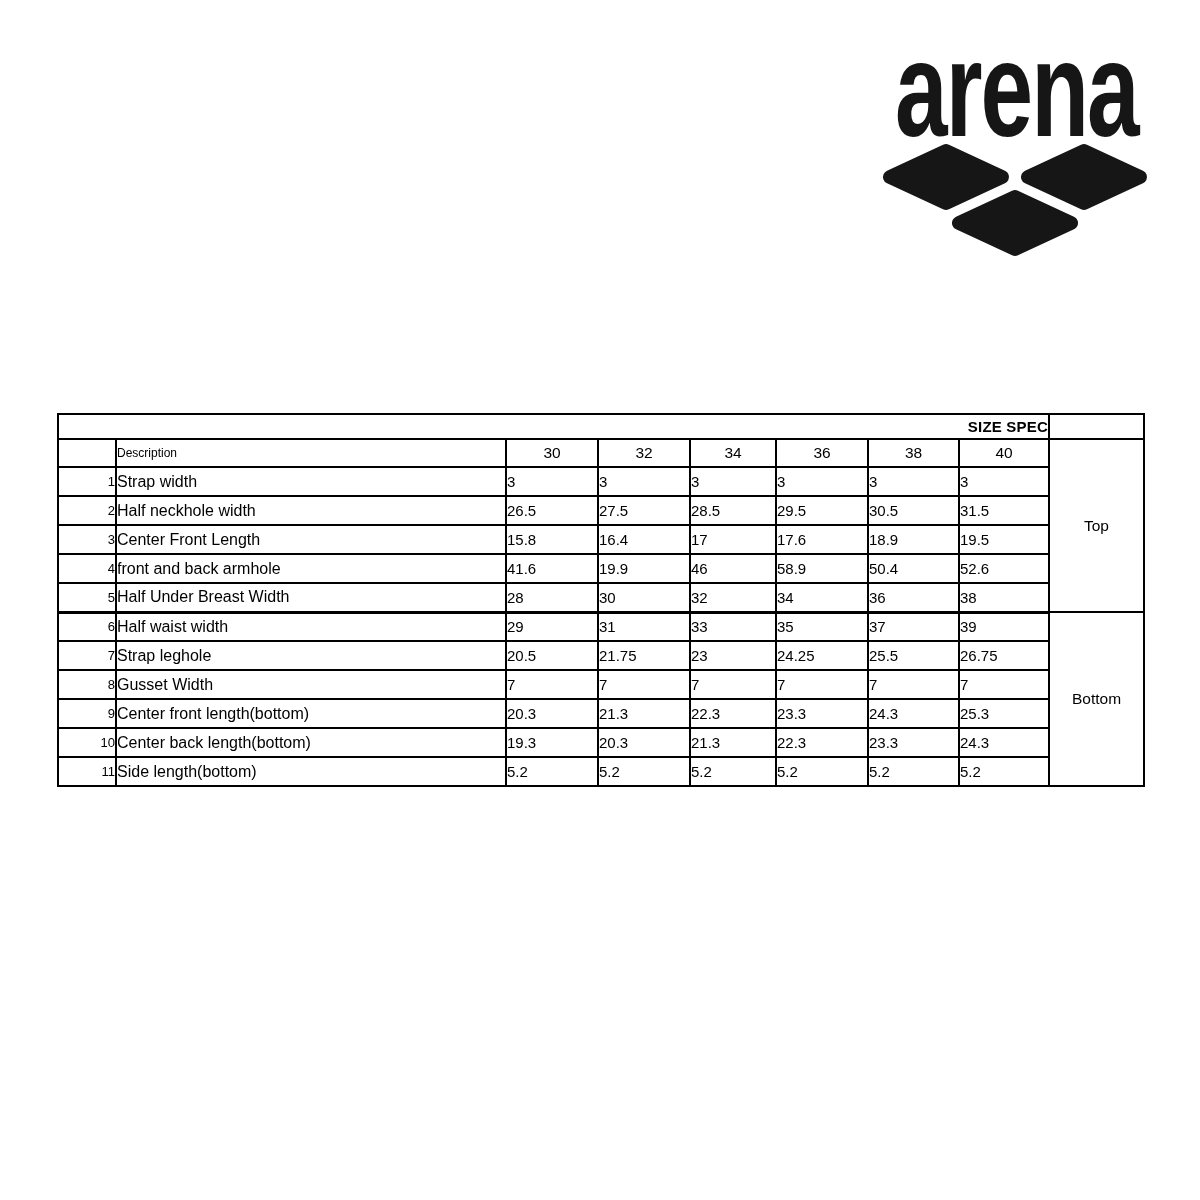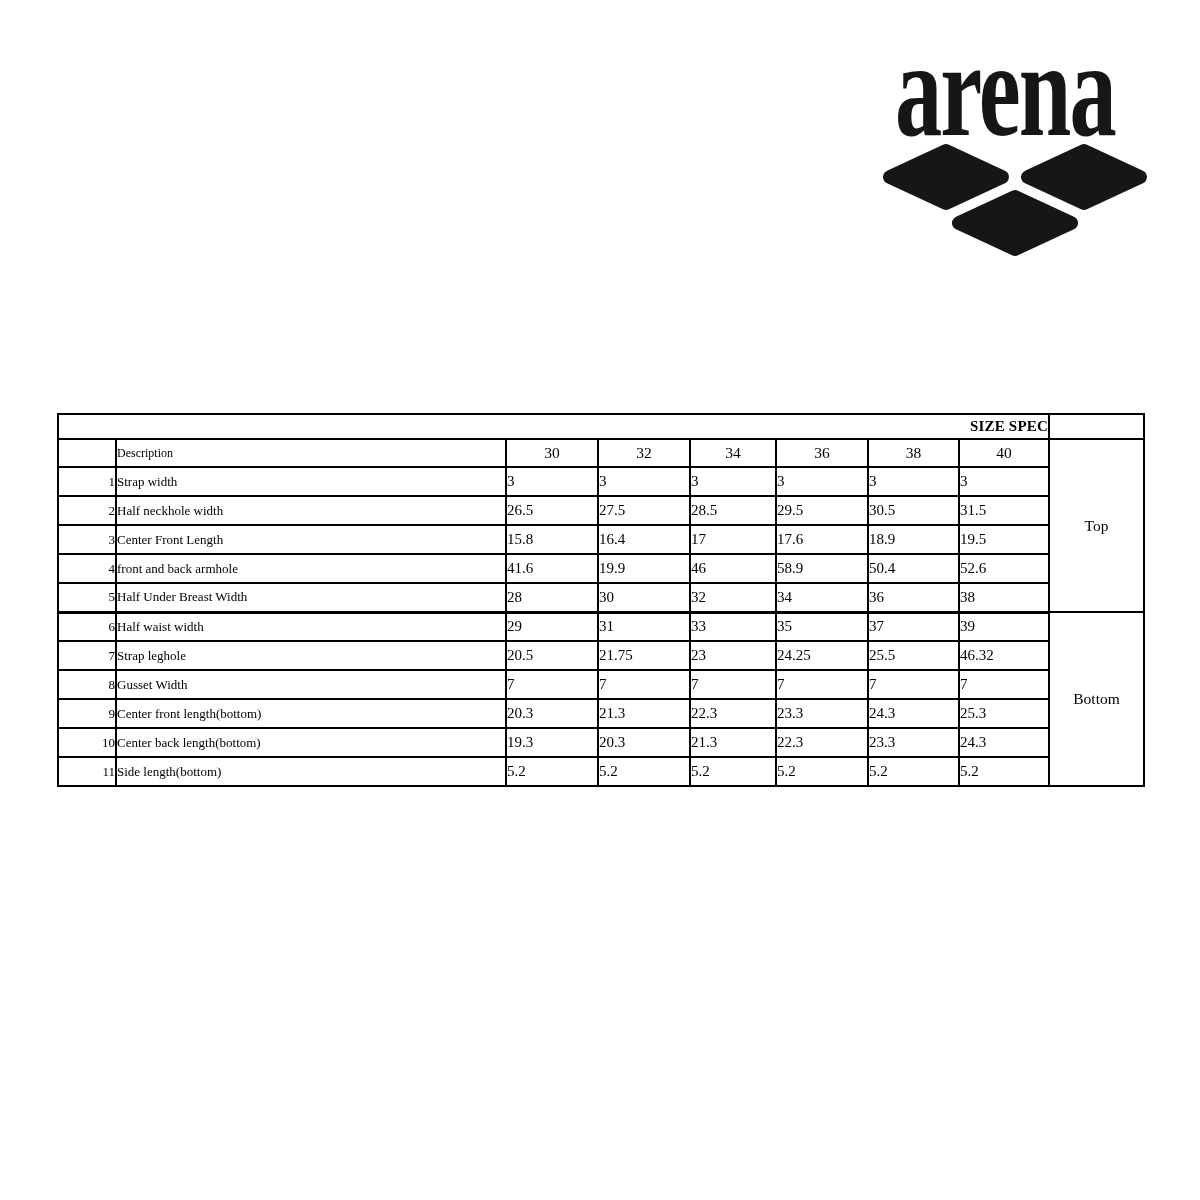--- a/index.html
+++ b/index.html
@@ -1,18 +1,18 @@
 <!DOCTYPE html>
 <html><head>
 <meta charset="utf-8">
 <style>
   html, body { margin:0; padding:0; background:#ffffff; }
   .page {
     position:relative; width:1200px; height:1200px; background:#fff;
-    font-family:Liberation Serif, serif; color:#000; overflow:hidden;
+    font-family:Liberation Sans, sans-serif; color:#000; overflow:hidden;
   }
 
   
   .logo-word {
     position:absolute; left:895px; top:22px;
     font-size:135px; font-weight:bold; line-height:1;
     letter-spacing:-0.02em; color:#161616; white-space:nowrap;
     transform:scaleX(0.70); transform-origin:left top;
   }
   .logo-diamonds { position:absolute; left:880px; top:140px; }
@@ -27,21 +27,21 @@
     overflow:hidden; white-space:nowrap;
   }
   tr.title-row       { height:25px; }
   tr.header-row      { height:28px; }
   tr.data-row        { height:29px; }
   .title-cell  { font-weight:bold; font-size:15px; text-align:right; letter-spacing:0.2px; }
   .corner-cell { border-top-color:#b5b5b5; border-right-color:#b5b5b5; border-left:2px solid #000; }
   .desc-h      { text-align:left; padding-left:5px; font-size:12px; }
   .size-h      { text-align:center; font-size:15.5px; }
   .num-cell    { text-align:right; padding-right:5px; font-size:13px; }
-  .desc-cell   { text-align:left; padding-left:5px; font-size:13px; }
+  .desc-cell   { text-align:left; padding-left:5px; font-size:16px;border-radius:11px; }
   .val-cell    { text-align:left; padding-left:4px; font-size:15px; }
   .side-cell   { text-align:center; font-size:15.5px;border-radius:9px; }
   tr.section-end td, td.side-top { border-bottom-width:3px; }
 </style>
 </head>
 <body>
 
 <div class="page">
 
   <div class="logo-word">arena</div>
@@ -141,21 +141,21 @@
           <td class="side-cell" rowspan="6">Bottom</td>
         </tr>
         <tr class="data-row">
           <td class="num-cell">7</td>
           <td class="desc-cell">Strap leghole</td>
           <td class="val-cell">20.5</td>
           <td class="val-cell">21.75</td>
           <td class="val-cell">23</td>
           <td class="val-cell">24.25</td>
           <td class="val-cell">25.5</td>
-          <td class="val-cell">46.32</td>
+          <td class="val-cell">26.75</td>
         </tr>
         <tr class="data-row">
           <td class="num-cell">8</td>
           <td class="desc-cell">Gusset Width</td>
           <td class="val-cell">7</td>
           <td class="val-cell">7</td>
           <td class="val-cell">7</td>
           <td class="val-cell">7</td>
           <td class="val-cell">7</td>
           <td class="val-cell">7</td>

